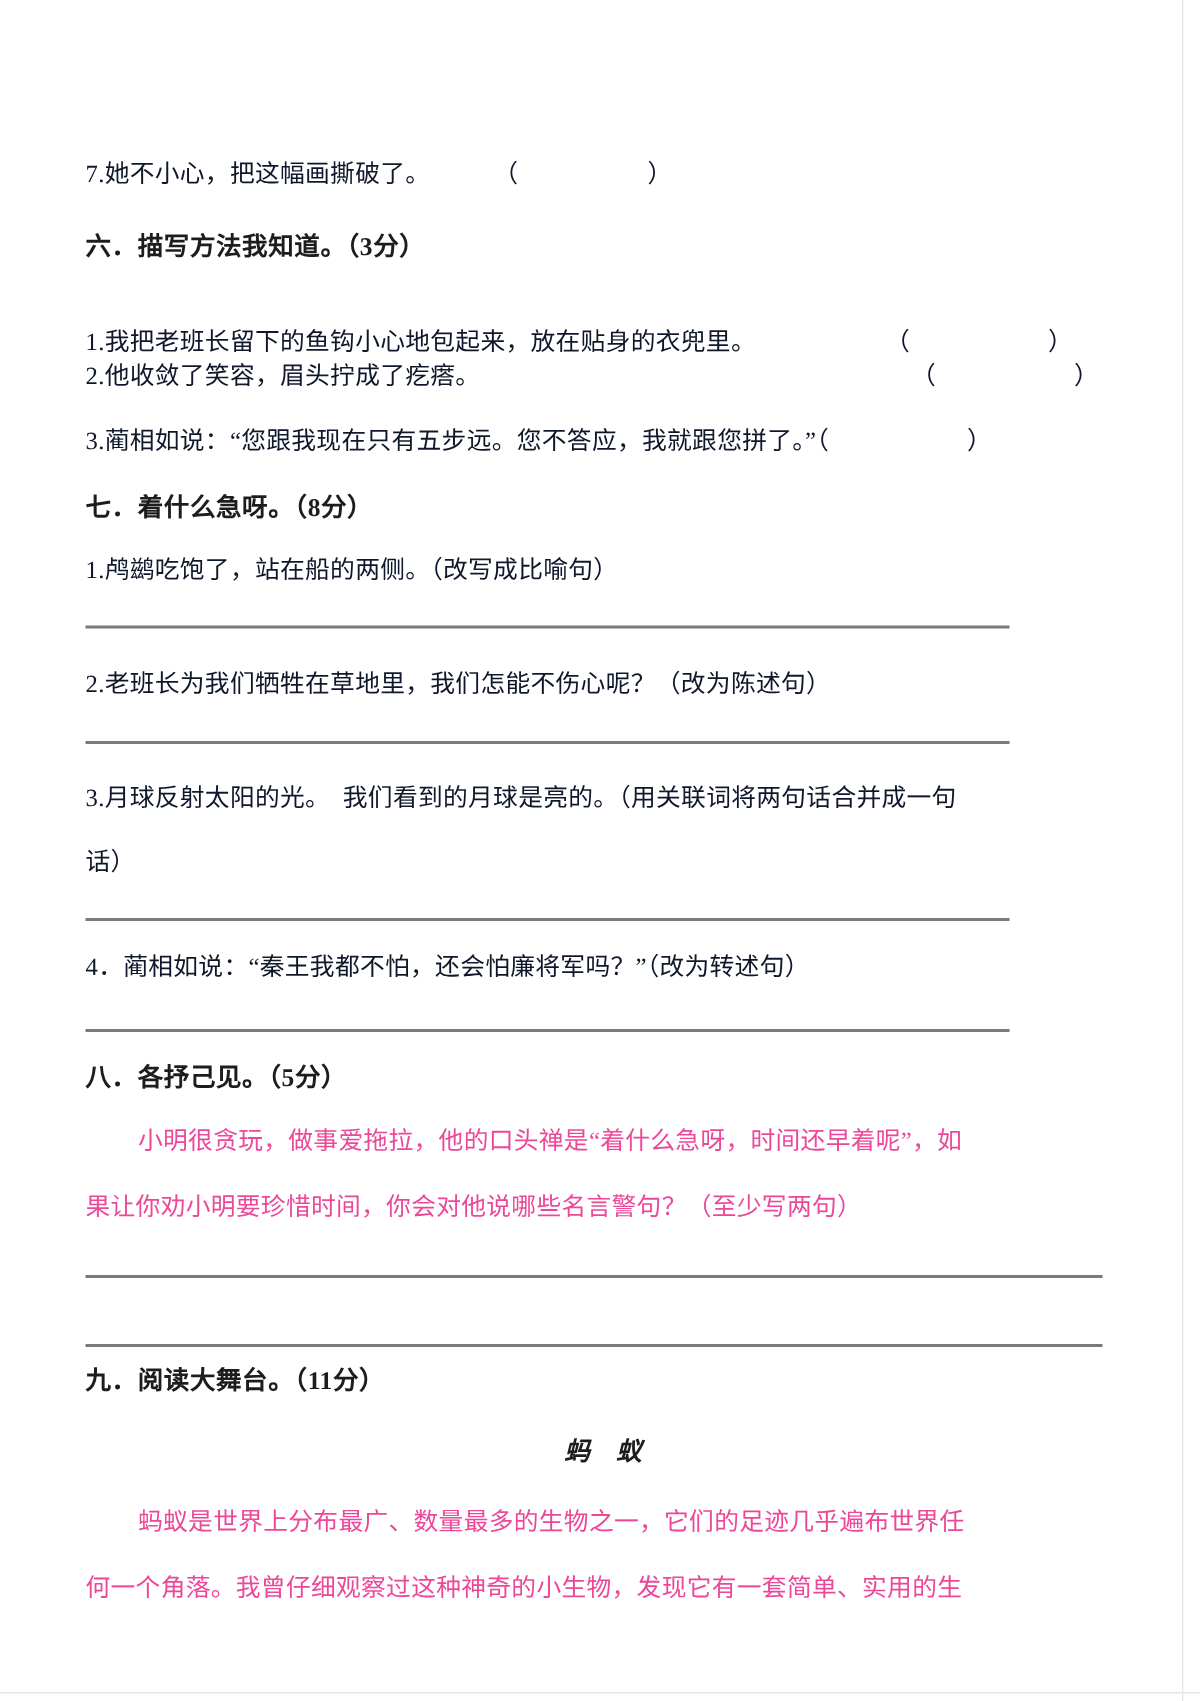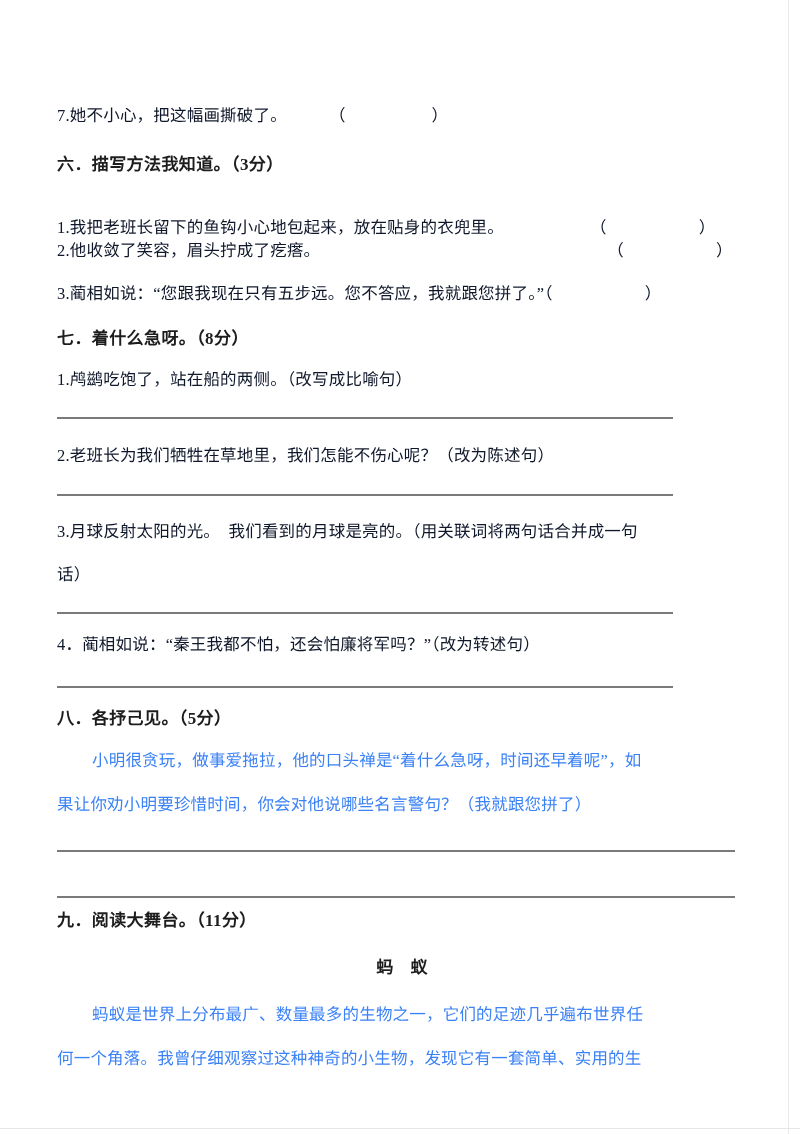--- a/index.html
+++ b/index.html
@@ -85,34 +85,35 @@
     font-weight: 700;
     letter-spacing: 0.4px;
     color: #1d1d1d;
   }
 
   .para {
     position: absolute;
     left: 0;
     font-size: 16.5px;
     letter-spacing: 0.2px;
-    color: #3b82f6;
+    color: #ec4899;
     line-height: 1;
     white-space: nowrap;
   }
 
   .center-title {
     position: absolute;
     left: 0;
     width: 690px;
     text-align: center;
     font-size: 17px;
     font-weight: 700;
     color: #1d1d1d;
     letter-spacing: 0.2px;
+    font-style: italic;
   }
 
   
   .rule {
     position: absolute;
     height: 2px;
     background: #7a7a7a;
   }
   .rule.short { width: 616px; left: 0; }
   .rule.long  { width: 678px; left: 0; }
@@ -166,21 +167,21 @@
     <div class="row q-item" style="top:524px;">3.月球反射太阳的光。　我们看到的月球是亮的。（用关联词将两句话合并成一句</div>
     <div class="row q-item" style="top:567px;">话）</div>
     <div class="rule short" style="top:612px;"></div>
 
     <div class="row q-item" style="top:637px;">4．蔺相如说：“秦王我都不怕，还会怕廉将军吗？”（改为转述句）</div>
     <div class="rule short" style="top:686px;"></div>
 
     <div class="row sec-head" style="top:710px;">八．各抒己见。（5分）</div>
 
     <div class="para" style="top:753px; padding-left:35px;">小明很贪玩，做事爱拖拉，他的口头禅是“着什么急呀，时间还早着呢”，如</div>
-    <div class="para" style="top:797px;">果让你劝小明要珍惜时间，你会对他说哪些名言警句？（我就跟您拼了）</div>
+    <div class="para" style="top:797px;">果让你劝小明要珍惜时间，你会对他说哪些名言警句？（至少写两句）</div>
 
     <div class="rule long" style="top:850px;"></div>
     <div class="rule long" style="top:896px;"></div>
 
     <div class="row sec-head" style="top:912px;">九．阅读大舞台。（11分）</div>
 
     <div class="center-title" style="top:953px;">蚂　蚁</div>
 
     <div class="para" style="top:1007px; padding-left:35px;">蚂蚁是世界上分布最广、数量最多的生物之一，它们的足迹几乎遍布世界任</div>
     <div class="para" style="top:1051px;">何一个角落。我曾仔细观察过这种神奇的小生物，发现它有一套简单、实用的生</div>

